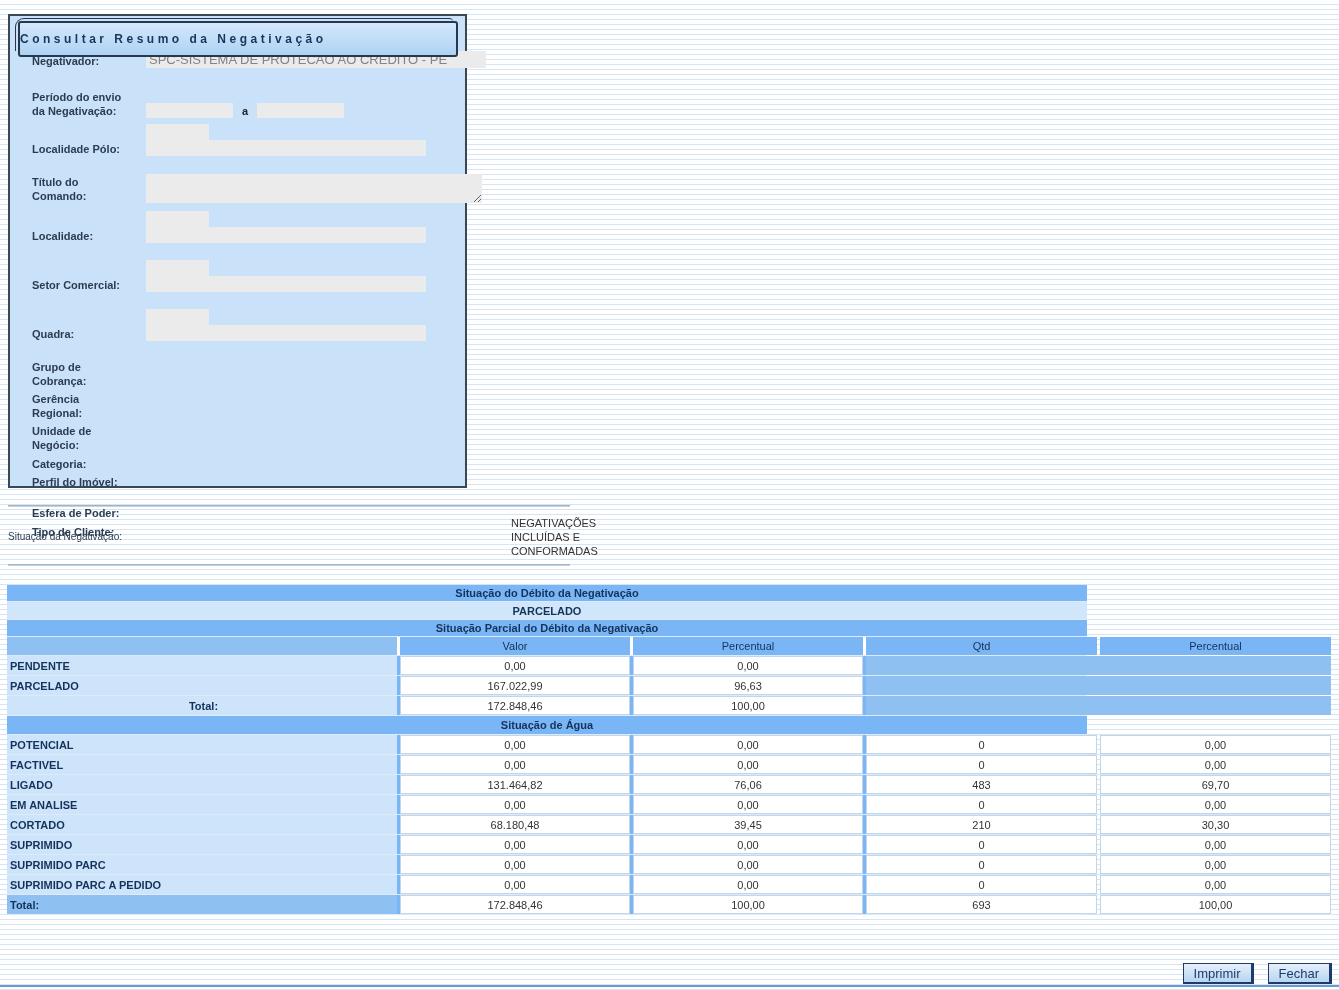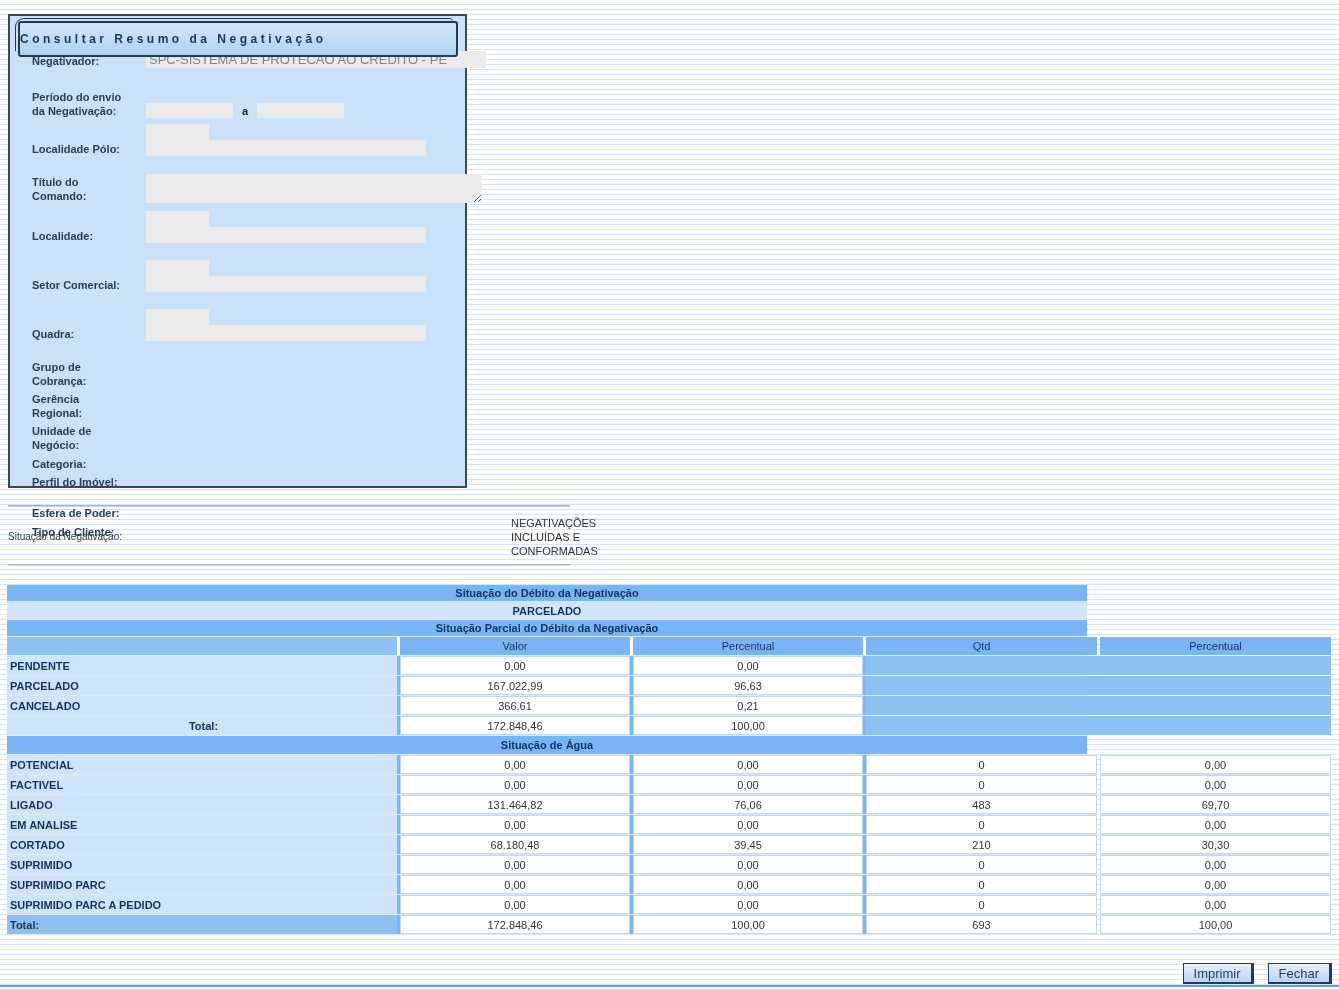--- a/index.html
+++ b/index.html
@@ -207,26 +207,20 @@
         <div class="cell cell-val">0,00</div>
         <div class="cell cell-filler"></div>
       </div>
       <div class="trow">
         <div class="cell cell-label">PARCELADO</div>
         <div class="cell cell-val">167.022,99</div>
         <div class="cell cell-val">96,63</div>
         <div class="cell cell-filler"></div>
       </div>
       <div class="trow">
-        <div class="cell cell-label">CANCELADO</div>
-        <div class="cell cell-val">366,61</div>
-        <div class="cell cell-val">0,21</div>
-        <div class="cell cell-filler"></div>
-      </div>
-      <div class="trow">
         <div class="cell cell-label centered">Total:</div>
         <div class="cell cell-val">172.848,46</div>
         <div class="cell cell-val">100,00</div>
         <div class="cell cell-filler"></div>
       </div>
     </div>
 
   <div class="hband hband-blue hband-agua">Situação de Água</div>
 
   <div id="agua-rows">

